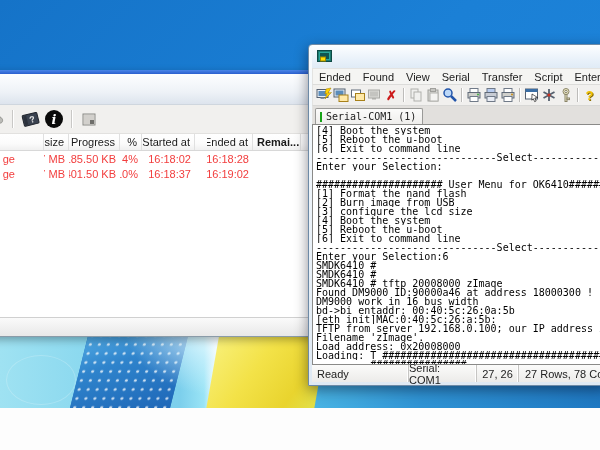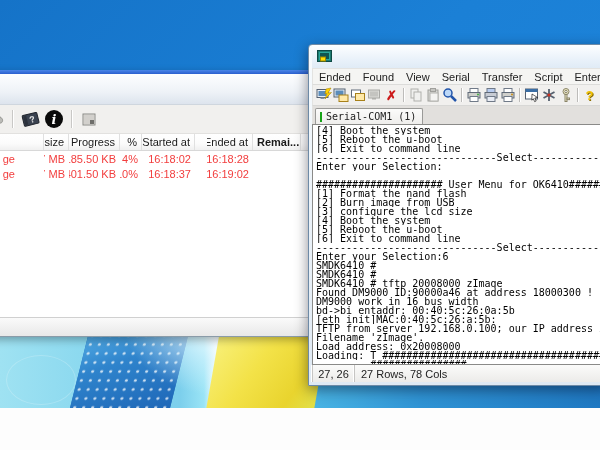--- a/index.html
+++ b/index.html
@@ -335,18 +335,20 @@
       <div>bd-&gt;bi_entaddr: 00:40:5c:26:0a:5b</div>
       <div>[eth_init]MAC:0:40:5c:26:a:5b:</div>
       <div>TFTP from server 192.168.0.100; our IP address is 192.168.0.20</div>
       <div>Filename 'zImage'.</div>
       <div>Load address: 0x20008000</div>
       <div>Loading: T ##################################################################</div>
       <div>         ################</div>
     </div>
 
     <div class="c-status">
+      <span class="c-st-left">Ready</span>
+      <span class="c-st-cell c-st-serial">Serial: COM1</span>
       <span class="c-st-cell c-st-cursor">27, 26</span>
       <span class="c-st-cell c-st-size">27 Rows, 78 Cols</span>
     </div>
   </div>
 
 </div>
 
 </body></html>

